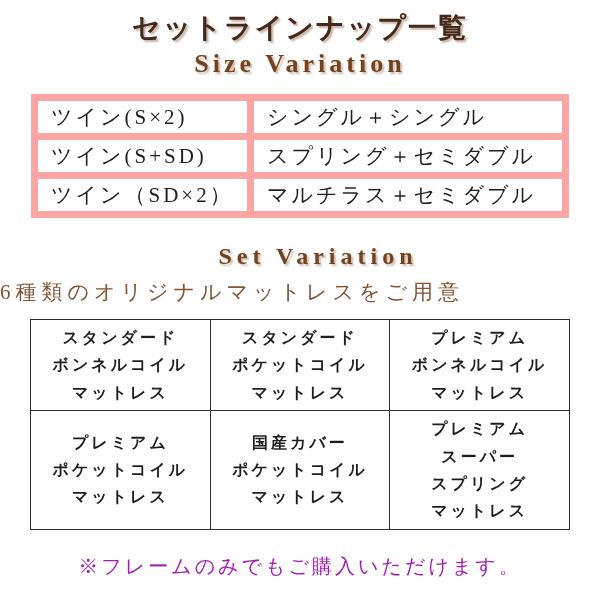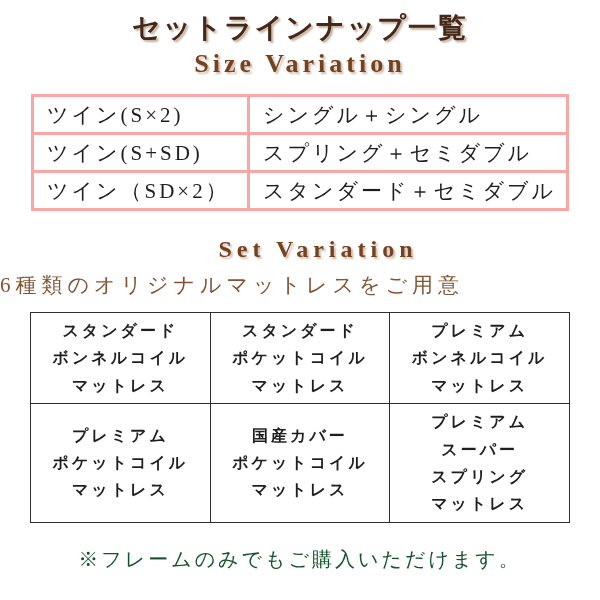--- a/index.html
+++ b/index.html
@@ -31,21 +31,21 @@
     line-height: 1.15;
   }
 
   table.size-table {
     width: 538px;
     margin: 16px auto 0;
     border-collapse: collapse;
     table-layout: fixed;
   }
   table.size-table td {
-    border: 3px solid #fca5a5;
+    border: 7px solid #fca5a5;
     font-size: 21px;
     letter-spacing: 3px;
     height: 38px;
     padding: 2px 4px 2px 13px;
     vertical-align: middle;
     white-space: nowrap;
   }
   td.set-col { width: 216px; }
 
   .set-heading {
@@ -86,21 +86,21 @@
     font-weight: bold;
   }
   tr.grid-row-1 td { height: 87px; }
   tr.grid-row-2 td { height: 119px; }
 
   .frame-note {
     margin-top: 23px;
     text-align: center;
     font-size: 20px;
     letter-spacing: 3px;
-    color: #14532d;
+    color: #a21caf;
   }
 </style>
 </head>
 <body>
 
 <div class="page">
 
   <h1 class="title">セットラインナップ一覧</h1>
   <h2 class="subtitle-en">Size Variation</h2>
 
@@ -109,21 +109,21 @@
       <tr>
         <td class="set-col">ツイン(S×2)</td>
         <td>シングル＋シングル</td>
       </tr>
       <tr>
         <td class="set-col">ツイン(S+SD)</td>
         <td>スプリング＋セミダブル</td>
       </tr>
       <tr>
         <td class="set-col">ツイン（SD×2）</td>
-        <td>スタンダード＋セミダブル</td>
+        <td>マルチラス＋セミダブル</td>
       </tr>
     </tbody>
   </table>
 
   <h2 class="set-heading">Set Variation</h2>
   <div class="set-subheading">6種類のオリジナルマットレスをご用意</div>
 
   <table class="mattress-grid">
     <tbody>
       <tr class="grid-row-1">

